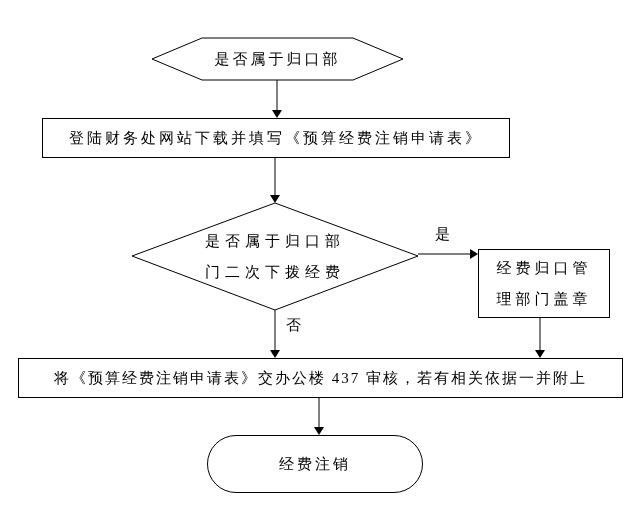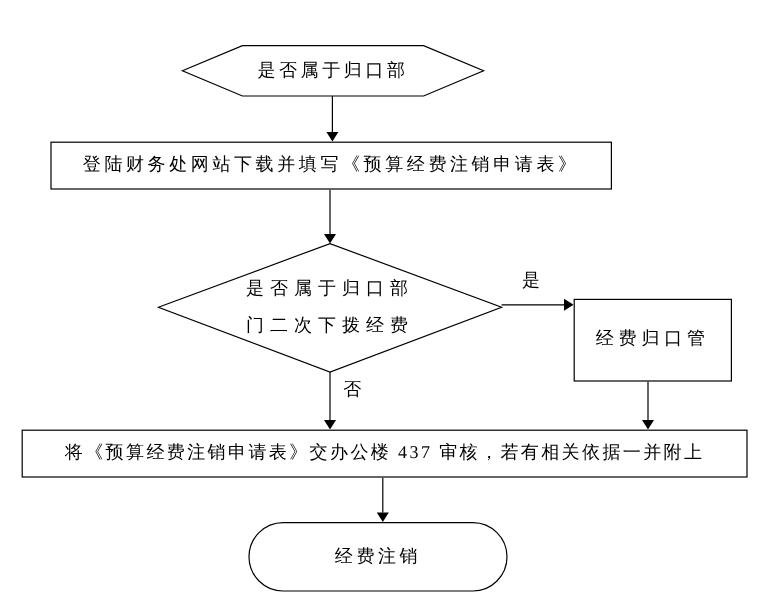--- a/index.html
+++ b/index.html
@@ -113,20 +113,21 @@
     <span>是否属于归口部</span>
     <span>门二次下拨经费</span>
   </div>
 
   <div class="edge-label" style="left:435px; top:225px;">是</div>
 
   <div class="edge-label" style="left:286px; top:316px;">否</div>
 
   <div class="box" style="left:478px; top:221px; width:132px; height:69px; letter-spacing:4px;margin-top:28px;">
     <span>经费归口管</span>
+    <span>理部门盖章</span>
   </div>
 
   <div class="box" style="left:18px; top:358px; width:605px; height:40px; letter-spacing:2px;">
     <span>将《预算经费注销申请表》交办公楼 437 审核，若有相关依据一并附上</span>
   </div>
 
   <div class="box terminator" style="left:207px; top:435px; width:216px; height:58px;">
     <span>经费注销</span>
   </div>
 

